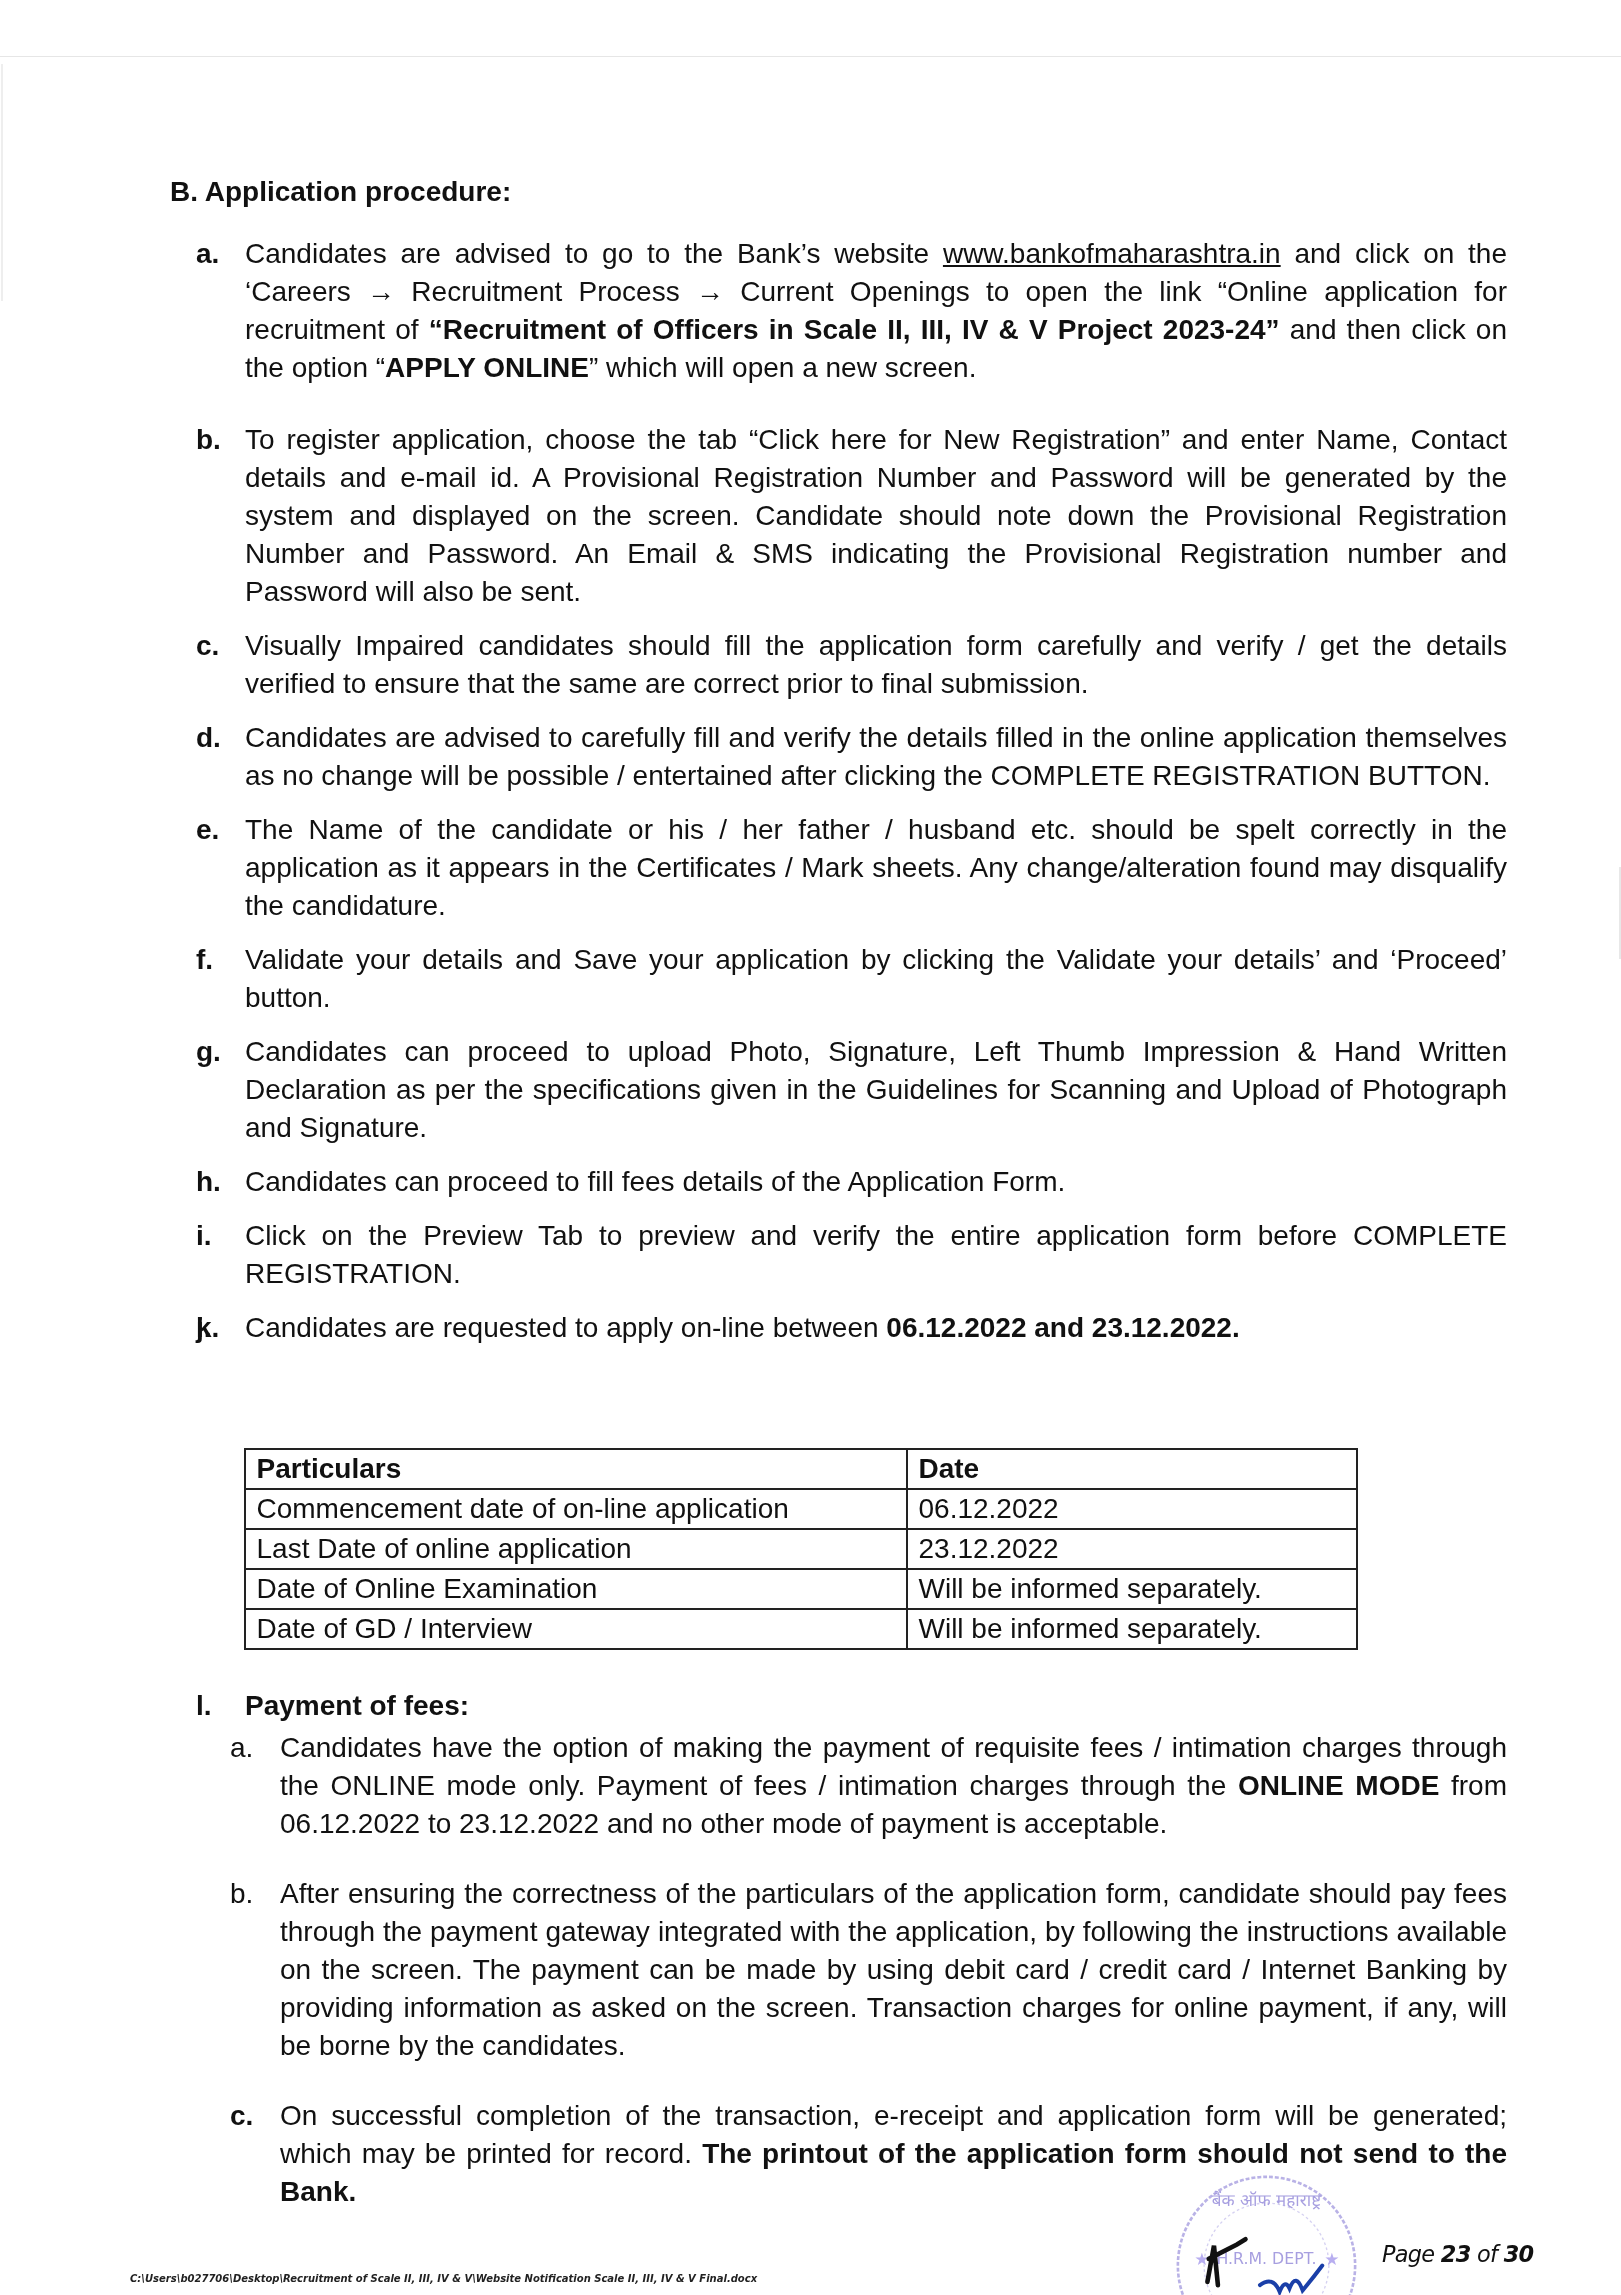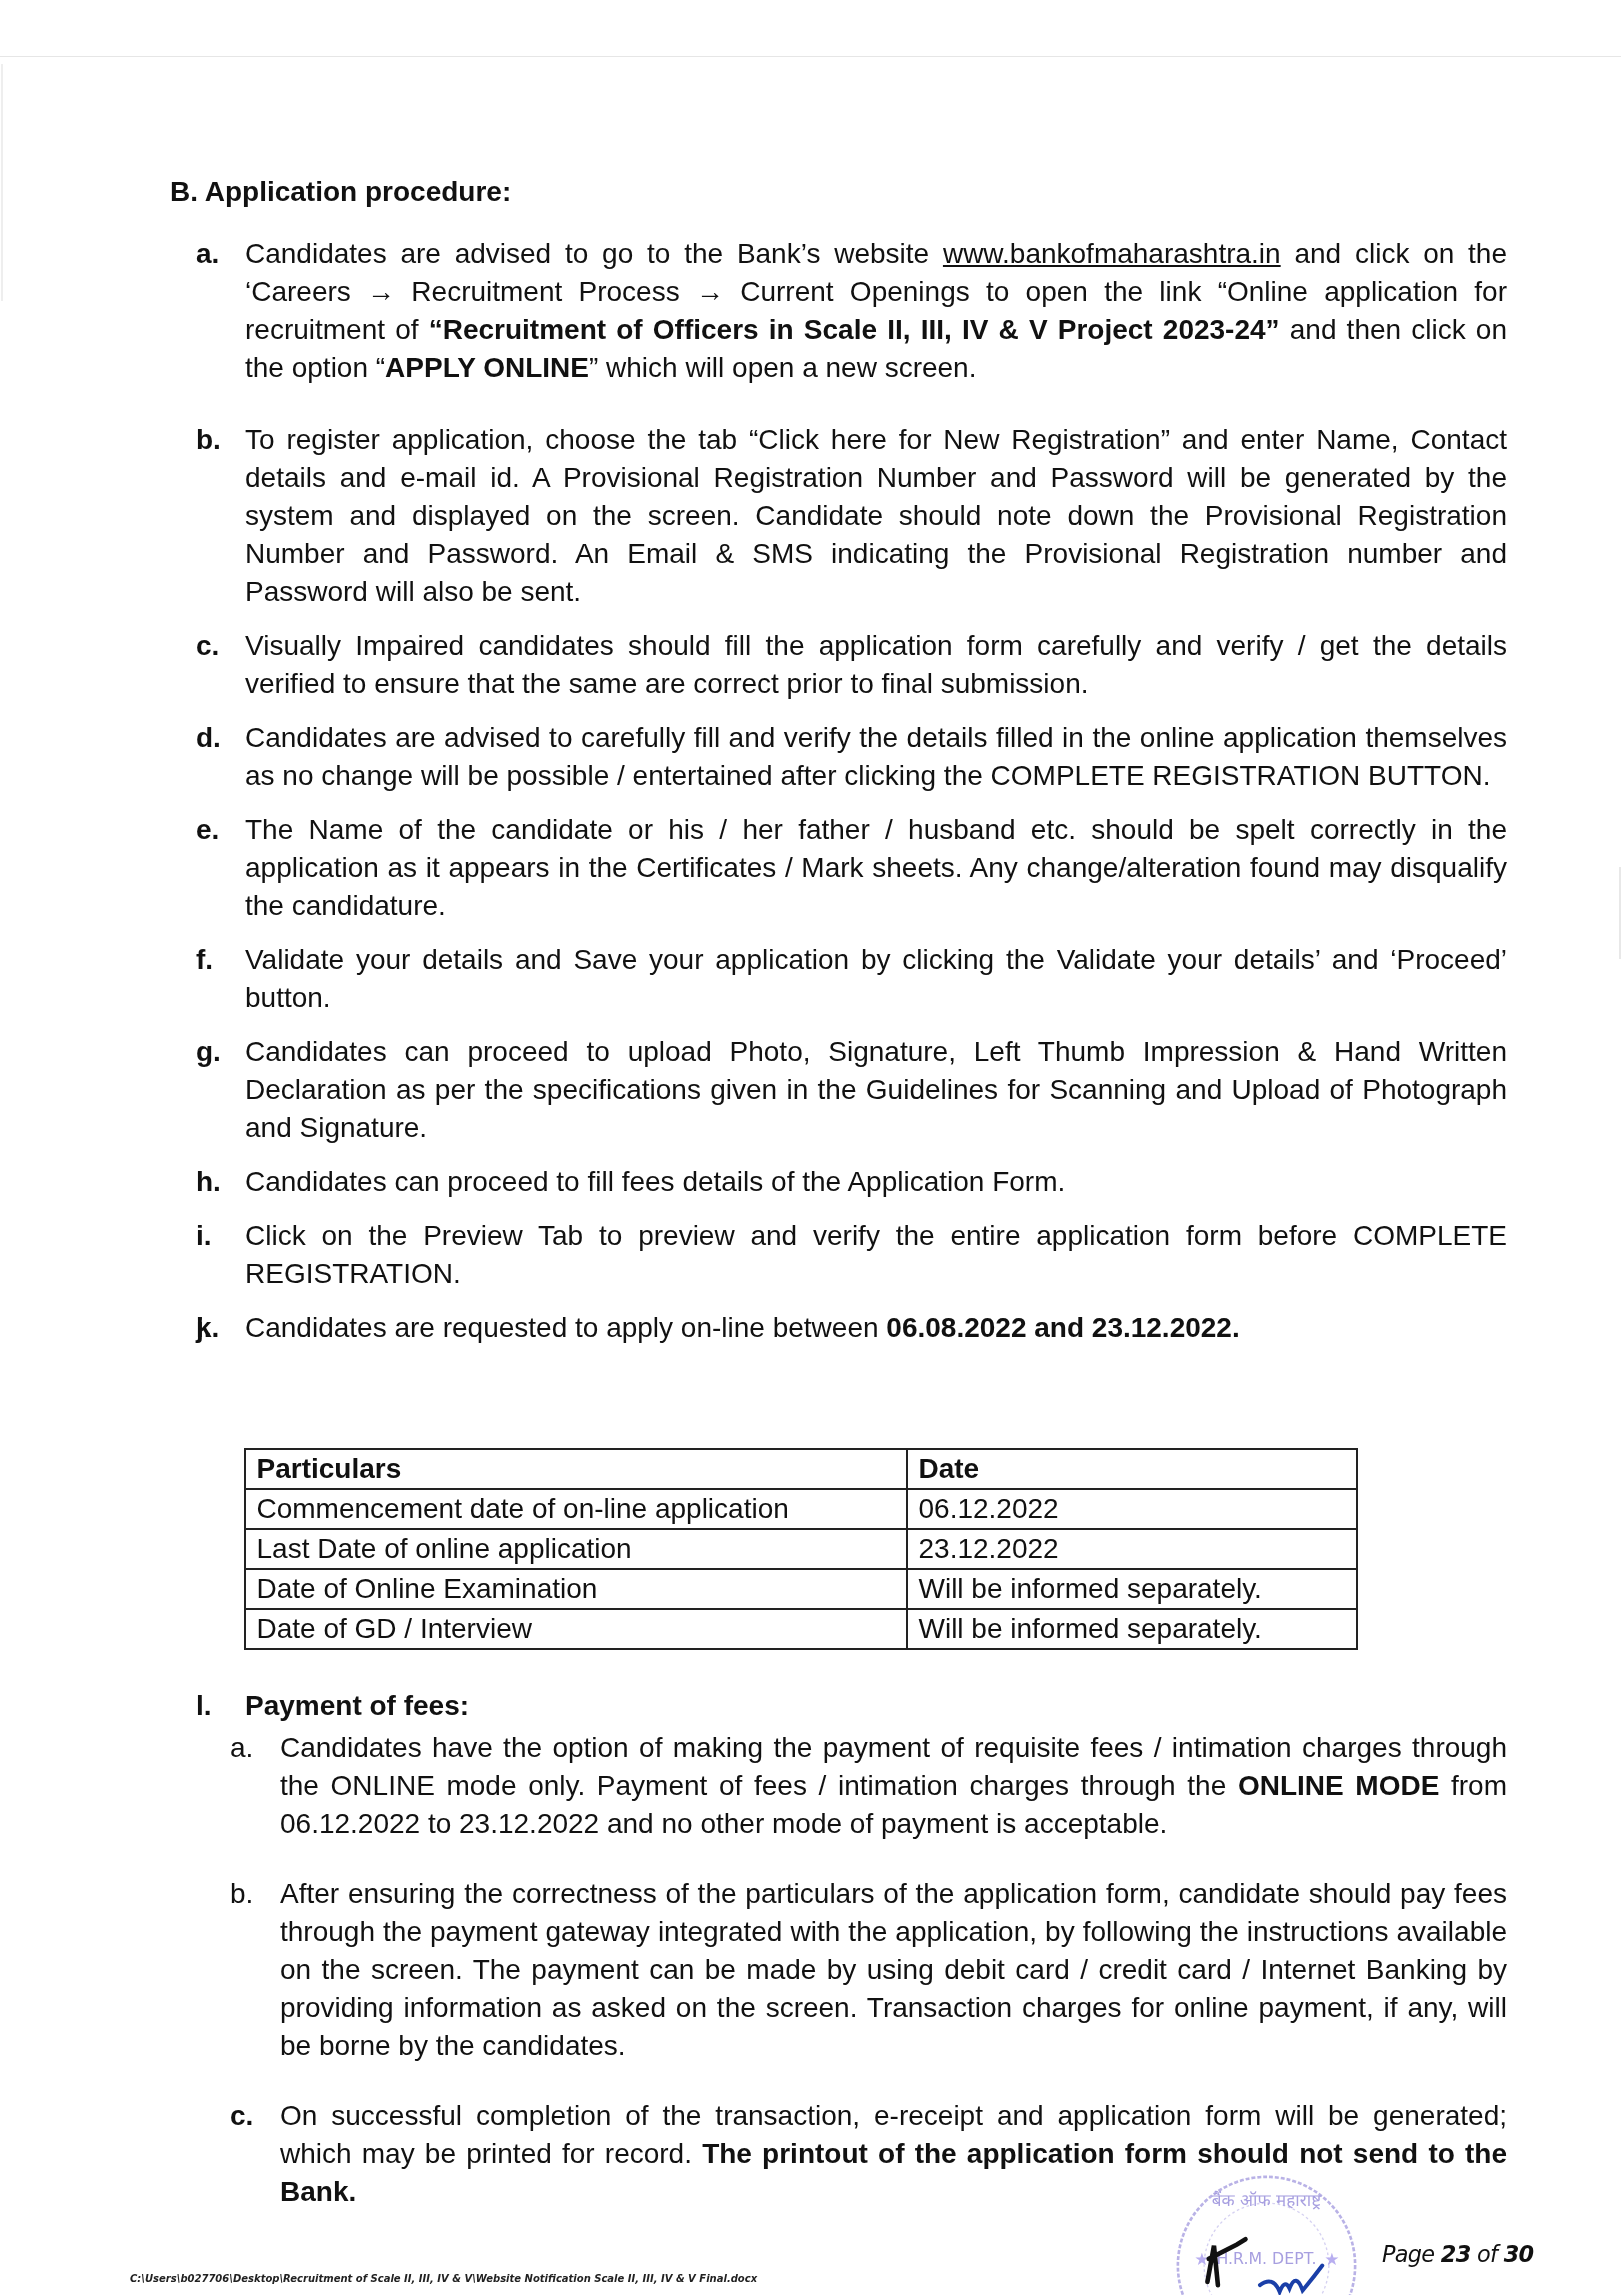--- a/index.html
+++ b/index.html
@@ -80,21 +80,21 @@
     </div>
     <div class="item">
       <span class="lbl">i.</span>
       <span>Click on the Preview Tab to preview and verify the entire application form before COMPLETE REGISTRATION.</span>
     </div>
     <div class="item">
       <span class="lbl">j.</span>
     </div>
     <div class="item">
       <span class="lbl">k.</span>
-      <span>Candidates are requested to apply on-line between </span><b>06.08.2022 and 23.12.2022.</b>
+      <span>Candidates are requested to apply on-line between </span><b>06.12.2022 and 23.12.2022.</b>
     </div>
   </div>
 
   <table class="dates">
     <tbody>
         <tr>
       <th class="c1">Particulars</th>
       <th>Date</th>
     </tr>
     <tr>

